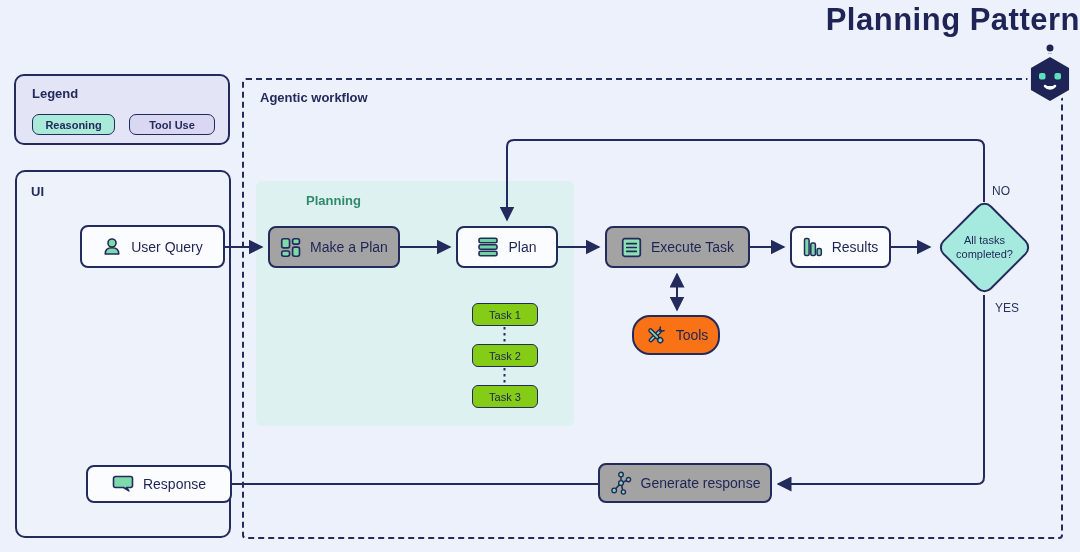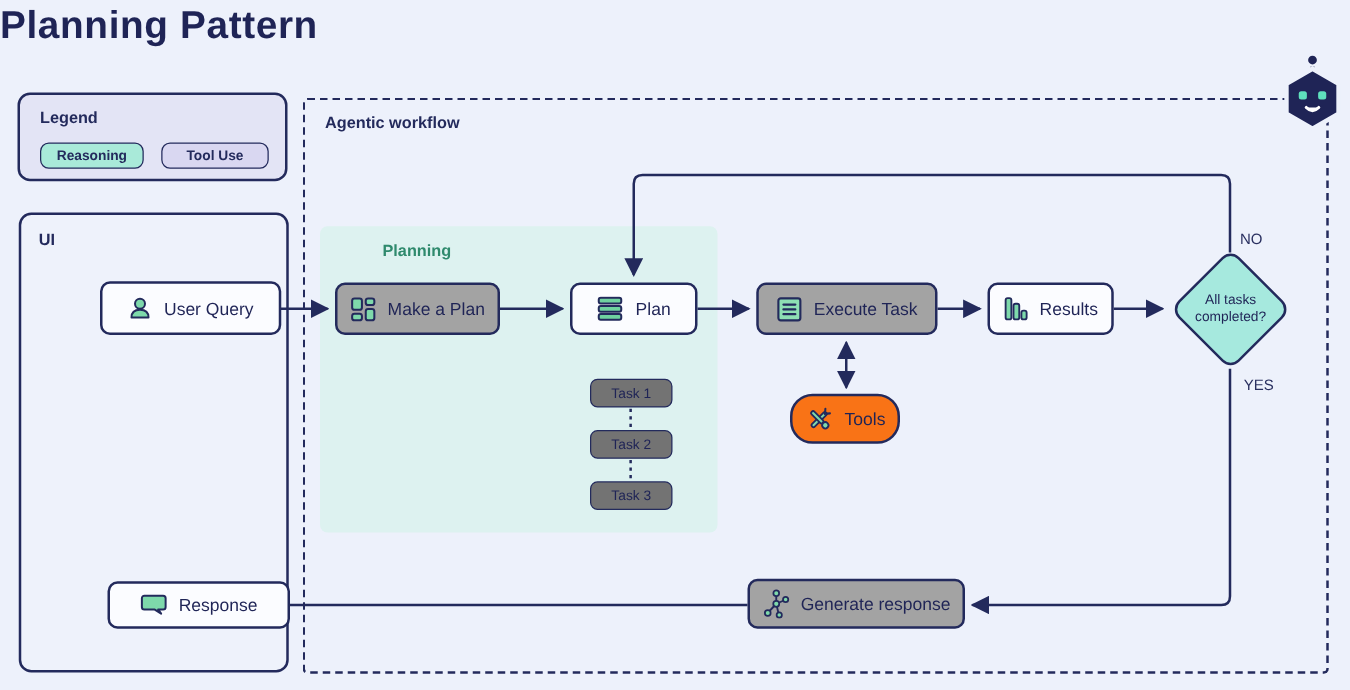--- a/index.html
+++ b/index.html
@@ -4,21 +4,21 @@
 <style>
   html,body{margin:0;padding:0;background:#edf1fb;}
   #stage{
     position:relative;width:1080px;height:552px;overflow:hidden;
     background:#edf1fb;
     font-family:"Liberation Sans","DejaVu Sans",sans-serif;
     color:#232a5c;
   }
   .abs{position:absolute;}
   #title{
-    left:0;right:0;top:2px;text-align:left;
+    left:0;right:0;top:2px;text-align:right;
     font-size:31px;font-weight:700;color:#1f2456;letter-spacing:.5px;
   }
   
   .panel{
     position:absolute;border:2px solid #232a5c;border-radius:10px;
     background:transparent;box-sizing:border-box;
   }
   #legend-box{left:14px;top:74px;width:216px;height:71px;background:#e3e4f5;}
   #ui-box{left:15px;top:170px;width:216px;height:368px;background:#eef2fb;}
   #workflow-box{left:242px;top:78px;width:821px;height:461px;border:2px dashed #232a5c;border-radius:4px;}
@@ -42,21 +42,21 @@
     box-sizing:border-box;z-index:10;
   }
   .node .nlabel{font-size:14px;color:#1f2456;white-space:nowrap;}
   .fill-white{background:#fbfcff;}
   .fill-teal{background:#a3a3a3;}
   .fill-lav{background:#f97316;border-radius:18px;}
   .icon{display:flex;align-items:center;justify-content:center;}
   
   .task-box{
     position:absolute;width:66px;height:23px;border:1.8px solid #232a5c;border-radius:6px;
-    background:#737373;display:flex;align-items:center;justify-content:center;
+    background:#84cc16;display:flex;align-items:center;justify-content:center;
     font-size:11px;color:#1f2456;box-sizing:border-box;z-index:10;
   }
   
   #diamond-wrap{left:936px;top:199px;width:97px;height:97px;z-index:9;}
   #diamond-shape{
     position:absolute;left:14px;top:14px;width:69px;height:69px;
     background:#a6e9de;border:2px solid #232a5c;border-radius:10px;
     transform:rotate(45deg);box-sizing:border-box;
   }
   #diamond-text{

